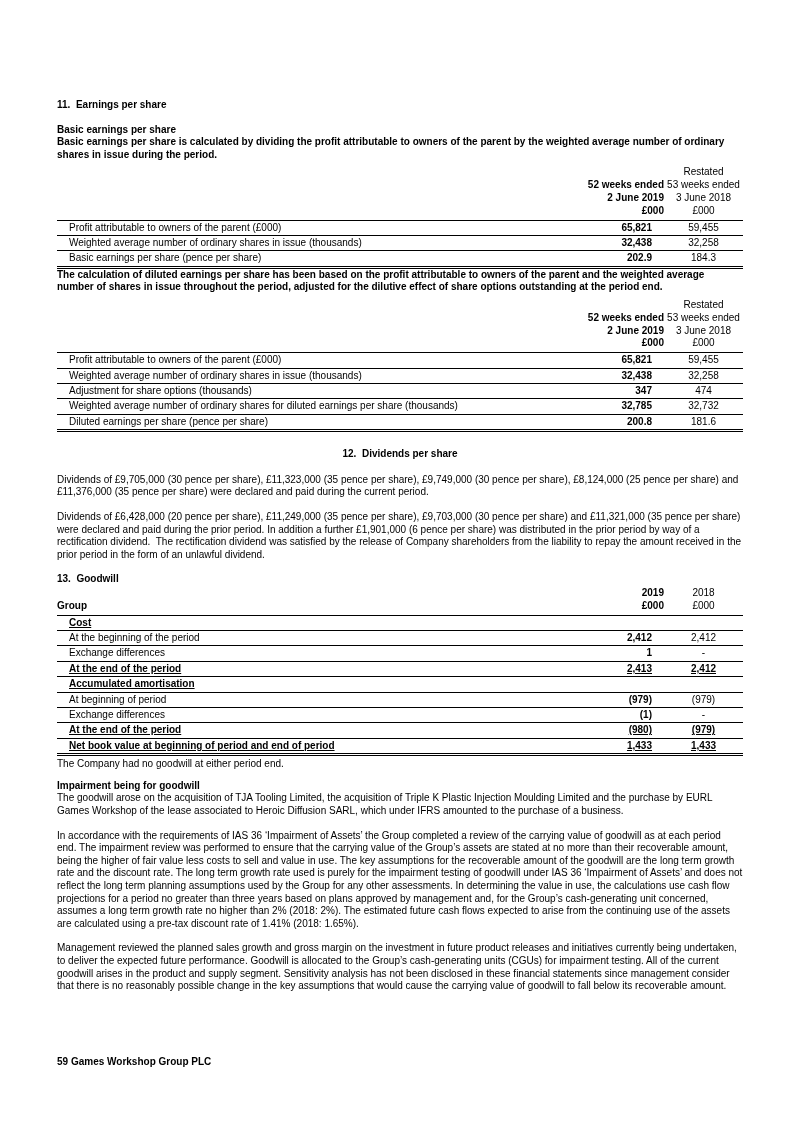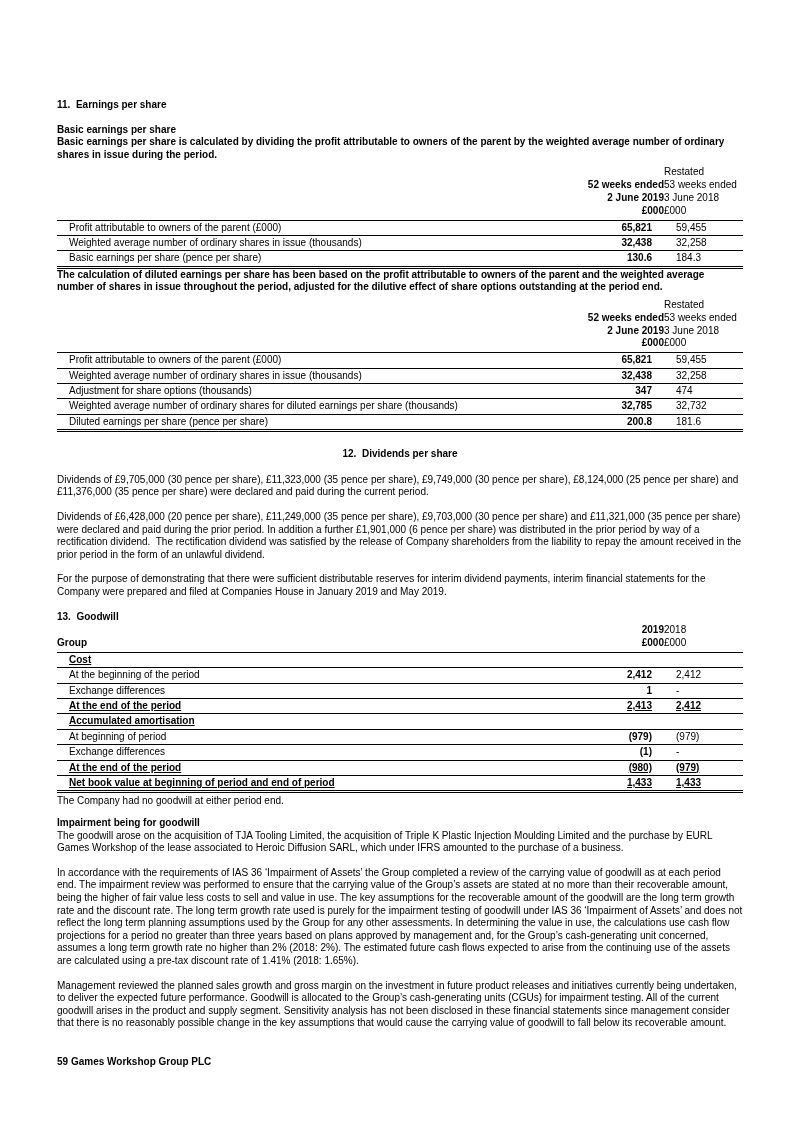--- a/index.html
+++ b/index.html
@@ -8,21 +8,21 @@
     padding:55px 57px 0 57px;
     font-family:"Liberation Sans",sans-serif;font-size:10px;line-height:12.6px;color:#000;margin-top:44px;
   }
   .h{font-weight:700;white-space:pre-wrap;}
   .heading-11{margin:0 0 12px;}
   p{margin:0 0 12px;white-space:pre-wrap;}
   p.pre-table{margin-bottom:5px;font-weight:bold;}
   .tbl{width:100%;border-collapse:collapse;table-layout:fixed;}
   .tbl td{vertical-align:bottom;font-size:10px;}
   .c2{width:96px;text-align:right;}
-  .c3{width:79px;text-align:left;}
+  .c3{width:79px;text-align:center;}
   .tbl thead td{padding:0;line-height:12.8px;}
   .tbl thead tr.rule td{border-bottom:1px solid #000;padding-bottom:2px;}
   .tbl tbody td{border-bottom:1px solid #000;padding:1px 12px;line-height:12.4px;}
   .tbl tr.final td{border-bottom:3px double #000;}
   .b{font-weight:700;}
   tr.bold td{font-weight:700;text-decoration:underline;}
   .gap-17{margin-top:17px;}
   .sec12{margin-top:16px;}
   .heading-12{margin:0 0 13px;text-align:center;}
   .sec13{margin-top:2px;}
@@ -71,21 +71,21 @@
           <td class="c2 b">65,821</td>
           <td class="c3">59,455</td>
         </tr>
         <tr>
           <td class="c1">Weighted average number of ordinary shares in issue (thousands)</td>
           <td class="c2 b">32,438</td>
           <td class="c3">32,258</td>
         </tr>
         <tr class="final">
           <td class="c1">Basic earnings per share (pence per share)</td>
-          <td class="c2 b">130.6</td>
+          <td class="c2 b">202.9</td>
           <td class="c3">184.3</td>
         </tr>
       </tbody>
     </table>
 
     <p class="pre-table">The calculation of diluted earnings per share has been based on the profit attributable to owners of the parent and the weighted average number of shares in issue throughout the period, adjusted for the dilutive effect of share options outstanding at the period end.</p>
 
     <table class="tbl">
       <thead>
         <tr>
@@ -136,21 +136,20 @@
           <td class="c3">181.6</td>
         </tr>
       </tbody>
     </table>
   </div>
 
   <div class="sec12">
     <div class="h heading-12">12.  Dividends per share</div>
     <p>Dividends of £9,705,000 (30 pence per share), £11,323,000 (35 pence per share), £9,749,000 (30 pence per share), £8,124,000 (25 pence per share) and £11,376,000 (35 pence per share) were declared and paid during the current period.</p>
     <p>Dividends of £6,428,000 (20 pence per share), £11,249,000 (35 pence per share), £9,703,000 (30 pence per share) and £11,321,000 (35 pence per share) were declared and paid during the prior period. In addition a further £1,901,000 (6 pence per share) was distributed in the prior period by way of a rectification dividend.  The rectification dividend was satisfied by the release of Company shareholders from the liability to repay the amount received in the prior period in the form of an unlawful dividend.</p>
-    <p>For the purpose of demonstrating that there were sufficient distributable reserves for interim dividend payments, interim financial statements for the Company were prepared and filed at Companies House in January 2019 and May 2019.</p>
   </div>
 
   <div class="sec13">
     <div class="h heading-13">13.  Goodwill</div>
 
     <table class="tbl">
       <thead>
         <tr>
           <td class="c1"></td>
           <td class="c2 b">2019</td>

